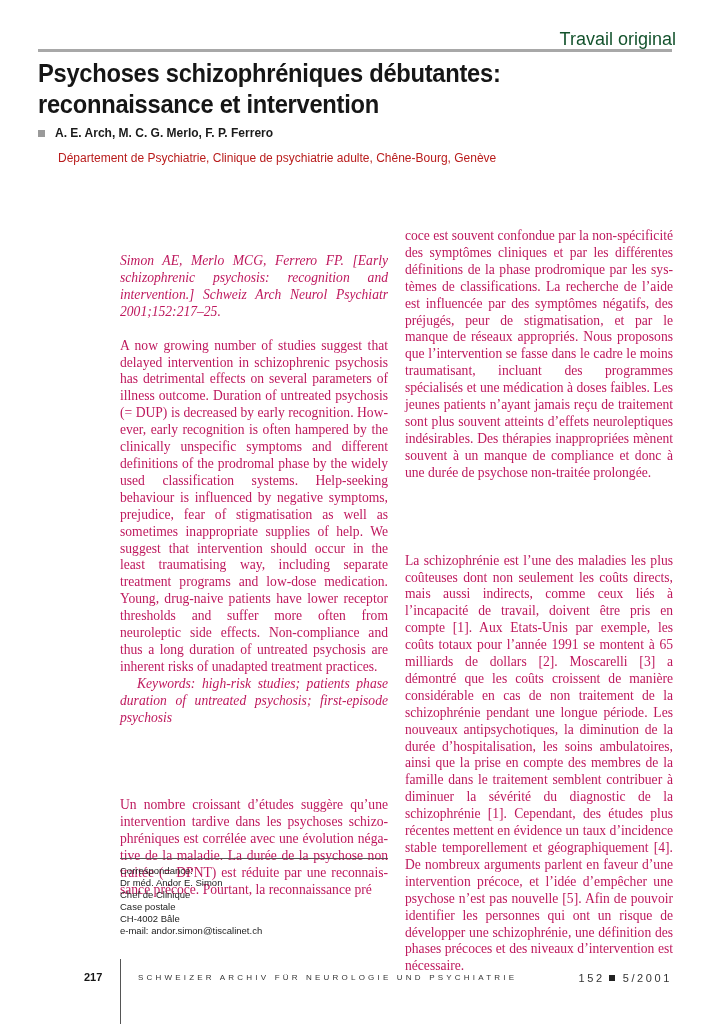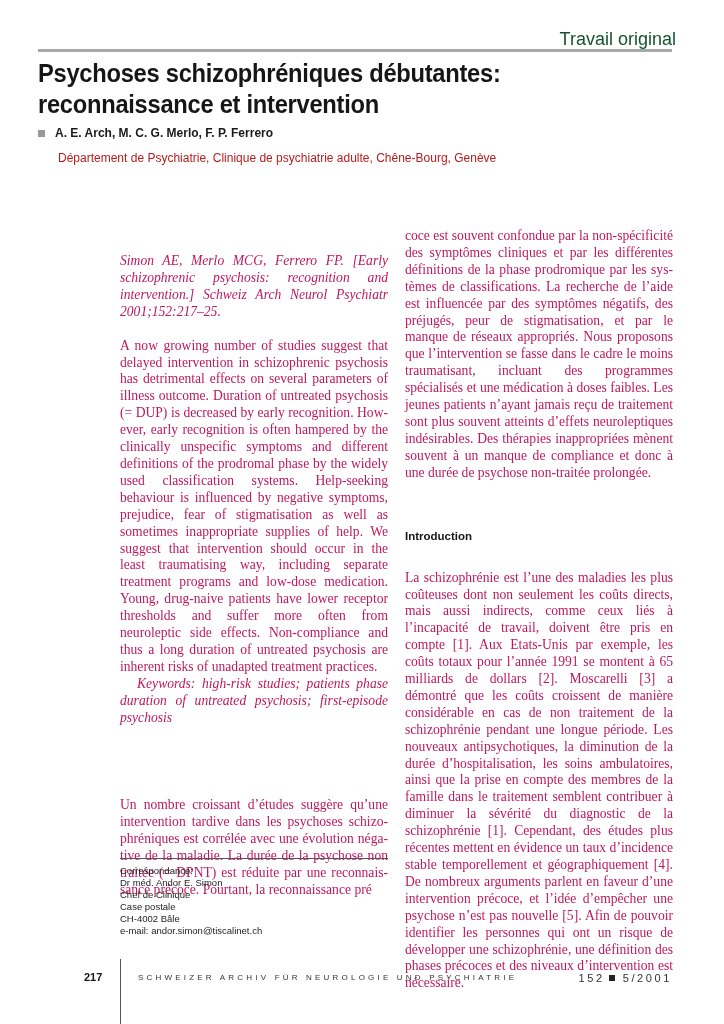--- a/index.html
+++ b/index.html
@@ -188,21 +188,20 @@
   <p class="body serif">A now growing number of studies suggest that delayed intervention in schizophrenic psychosis has detrimental effects on several parameters of illness outcome. Duration of untreated psychosis (= DUP) is decreased by early recognition. How­ever, early recognition is often hampered by the clinically unspecific symptoms and different defin­itions of the prodromal phase by the widely used classification systems. Help-seeking behaviour is influenced by negative symptoms, prejudice, fear of stigmatisation as well as sometimes inappropriate supplies of help. We suggest that intervention should occur in the least traumatising way, includ­ing separate treatment programs and low-dose medication. Young, drug-naive patients have lower receptor thresholds and suffer more often from neuroleptic side effects. Non-compliance and thus a long duration of untreated psychosis are inherent risks of unadapted treatment practices.</p>
   <p class="body serif italic indent">Keywords: high-risk studies; patients phase duration of untreated psychosis; first-episode psy­chosis</p>
   <div class="gap-l"></div>
   <div class="gap-m"></div>
   <p class="body serif">Un nombre croissant d’études suggère qu’une intervention tardive dans les psychoses schizo­phréniques est corrélée avec une évolution néga­tive de la maladie. La durée de la psychose non traitée (= DPNT) est réduite par une reconnais­sance précoce. Pourtant, la reconnaissance pré­</p>
 </div>
 
 <div class="col col-right">
   <p class="body serif">coce est souvent confondue par la non-spécificité des symptômes cliniques et par les différentes définitions de la phase prodromique par les sys­tèmes de classifications. La recherche de l’aide est influencée par des symptômes négatifs, des pré­jugés, peur de stigmatisation, et par le manque de réseaux appropriés. Nous proposons que l’inter­vention se fasse dans le cadre le moins traumati­sant, incluant des programmes spécialisés et une médication à doses faibles. Les jeunes patients n’ayant jamais reçu de traitement sont plus sou­vent atteints d’effets neuroleptiques indésirables. Des thérapies inappropriées mènent souvent à un manque de compliance et donc à une durée de psychose non-traitée prolongée.</p>
   <div class="gap-l"></div>
-  <h2 class="section-heading sans">Introduction</h2>
   <div class="gap-m"></div>
   <p class="body serif">La schizophrénie est l’une des maladies les plus coûteuses dont non seulement les coûts directs, mais aussi indirects, comme ceux liés à l’incapacité de travail, doivent être pris en compte [1]. Aux Etats-Unis par exemple, les coûts totaux pour l’année 1991 se montent à 65 milliards de dollars [2]. Moscarelli [3] a démontré que les coûts crois­sent de manière considérable en cas de non trai­tement de la schizophrénie pendant une longue période. Les nouveaux antipsychotiques, la dimi­nution de la durée d’hospitalisation, les soins ambulatoires, ainsi que la prise en compte des membres de la famille dans le traitement semblent contribuer à diminuer la sévérité du diagnostic de la schizophrénie [1]. Cependant, des études plus récentes mettent en évidence un taux d’incidence stable temporellement et géographiquement [4]. De nombreux arguments parlent en faveur d’une intervention précoce, et l’idée d’empêcher une psy­chose n’est pas nouvelle [5]. Afin de pouvoir iden­tifier les personnes qui ont un risque de développer une schizophrénie, une définition des phases pré­coces et des niveaux d’intervention est nécessaire.</p>
 </div>
 
 <div class="correspondence-rule"></div>
 <div class="correspondence sans">
   <div>Correspondance:</div>
   <div>Dr méd. Andor E. Simon</div>
   <div>Chef de Clinique</div>
   <div>Case postale</div>

